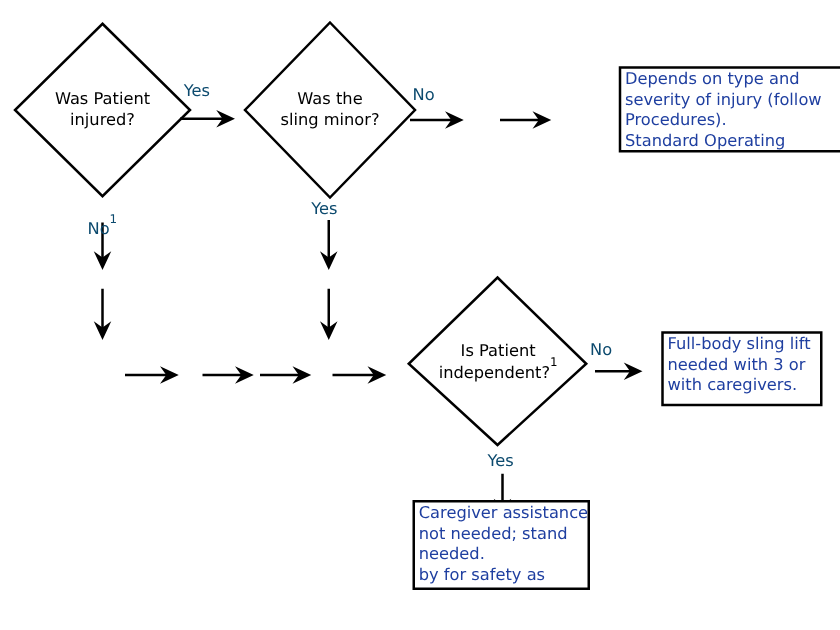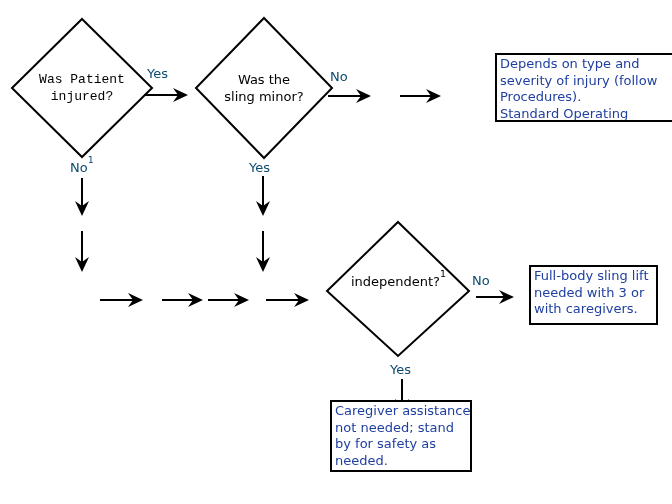--- a/index.html
+++ b/index.html
@@ -110,37 +110,38 @@
       <line class="ln" x1="476" y1="297" x2="505" y2="297"></line>
       <polygon class="hd" points="514,297 499,290 504,297 499,304"></polygon>
     </g>
 
     <g>
       <line class="ln" x1="402" y1="379" x2="402" y2="405"></line>
       <polygon class="hd" points="402,414 395,399 402,404 409,399"></polygon>
     </g>
   </svg>
 
-  <div class="node-text" style="left:12px;top:71px;width:140px;font-family:Liberation Mono, monospace;">
+  <div class="node-text" style="left:12px;top:71px;width:140px;">
     <div>Was Patient</div>
     <div>injured?</div>
   </div>
 
   <div class="node-text" style="left:194px;top:71px;width:140px;">
     <div>Was the</div>
     <div>sling minor?</div>
   </div>
 
   <div class="node-text" style="left:328px;top:273px;width:141px;">
+    <div>Is Patient</div>
     <div><span>independent?</span><sup>1</sup></div>
   </div>
 
   <span class="edge-label" style="left:147px;top:66px;">Yes</span>
 
-  <span class="edge-label" style="left:70px;top:160px;"><span>No</span><sup>1</sup></span>
+  <span class="edge-label" style="left:70px;top:176px;"><span>No</span><sup>1</sup></span>
 
   <span class="edge-label" style="left:330px;top:69px;">No</span>
 
   <span class="edge-label" style="left:249px;top:160px;">Yes</span>
 
   <span class="edge-label" style="left:472px;top:273px;">No</span>
 
   <span class="edge-label" style="left:390px;top:362px;">Yes</span>
 
   <div class="outcome-box" style="left:471px;top:53px;width:184px;height:69px;margin-left:24px;">
@@ -152,17 +153,17 @@
 
   <div class="outcome-box" style="left:529px;top:265px;width:129px;height:60px;">
     <div>Full-body sling lift</div>
     <div>needed with 3 or</div>
     <div>with caregivers.</div>
   </div>
 
   <div class="outcome-box" style="left:330px;top:400px;width:142px;height:72px;">
     <div>Caregiver assistance</div>
     <div>not needed; stand</div>
+    <div>needed.</div>
     <div>by for safety as</div>
-    <div>needed.</div>
   </div>
 
 </div>
 
 </body></html>

